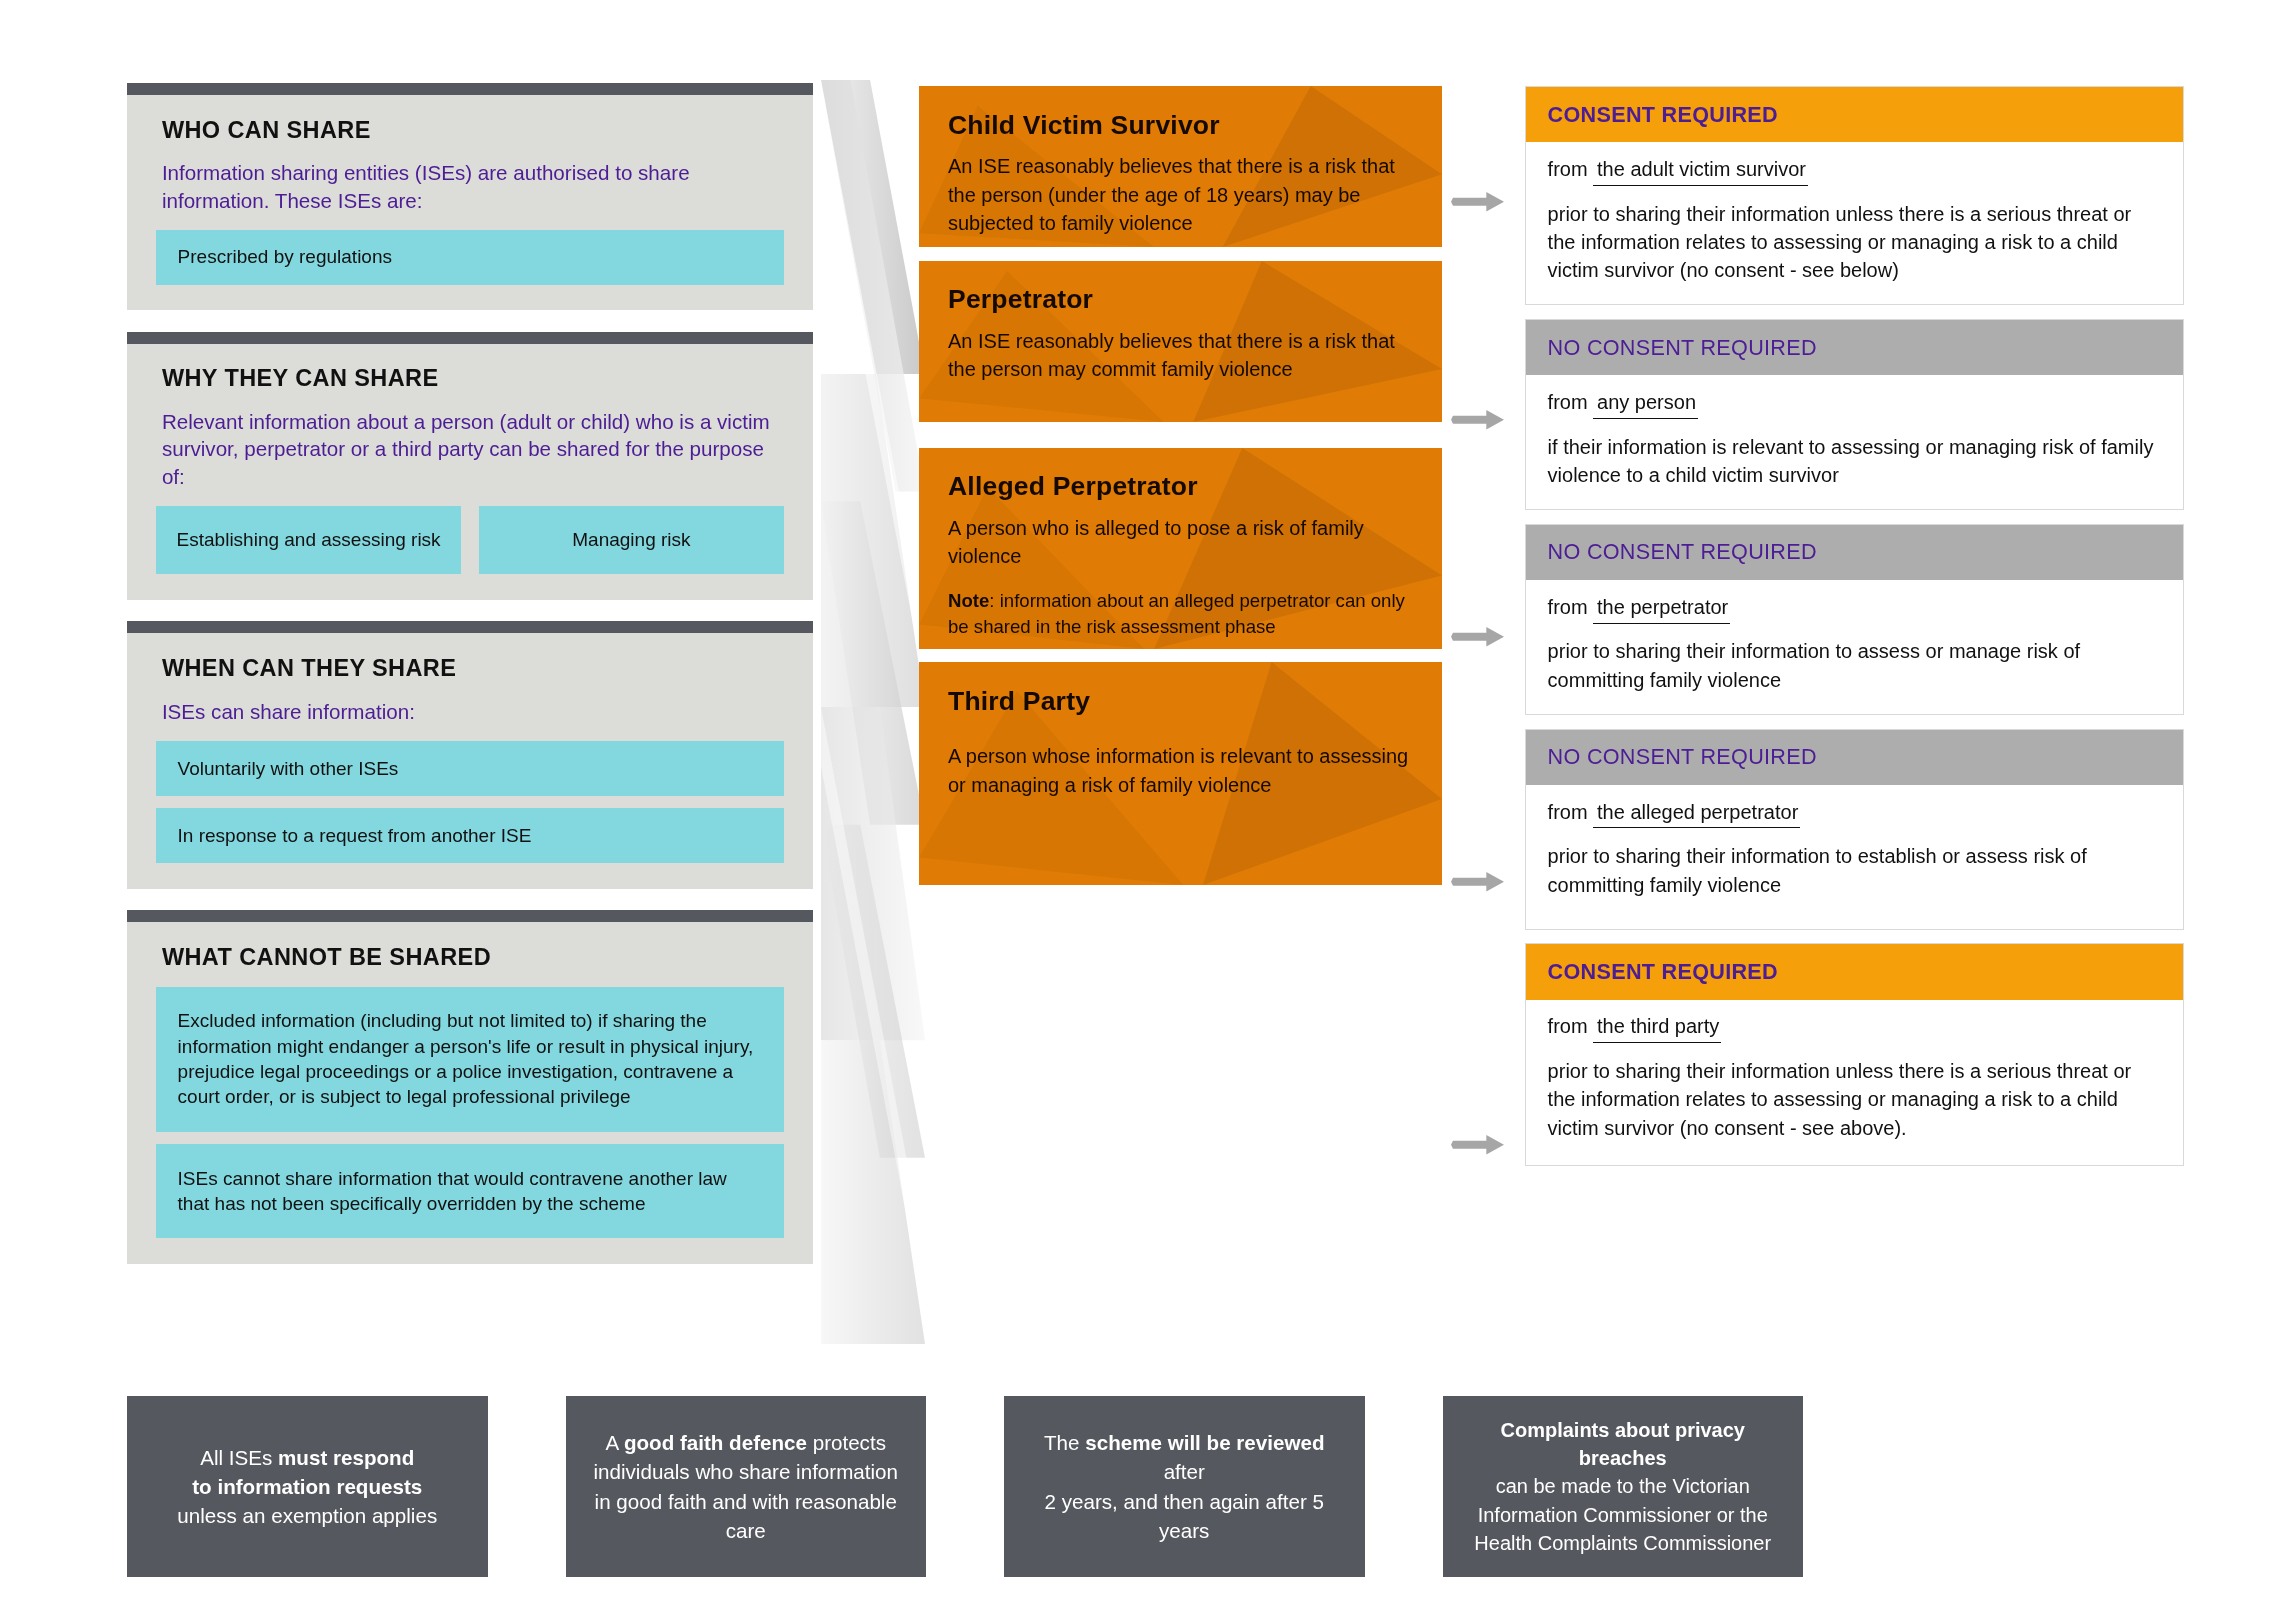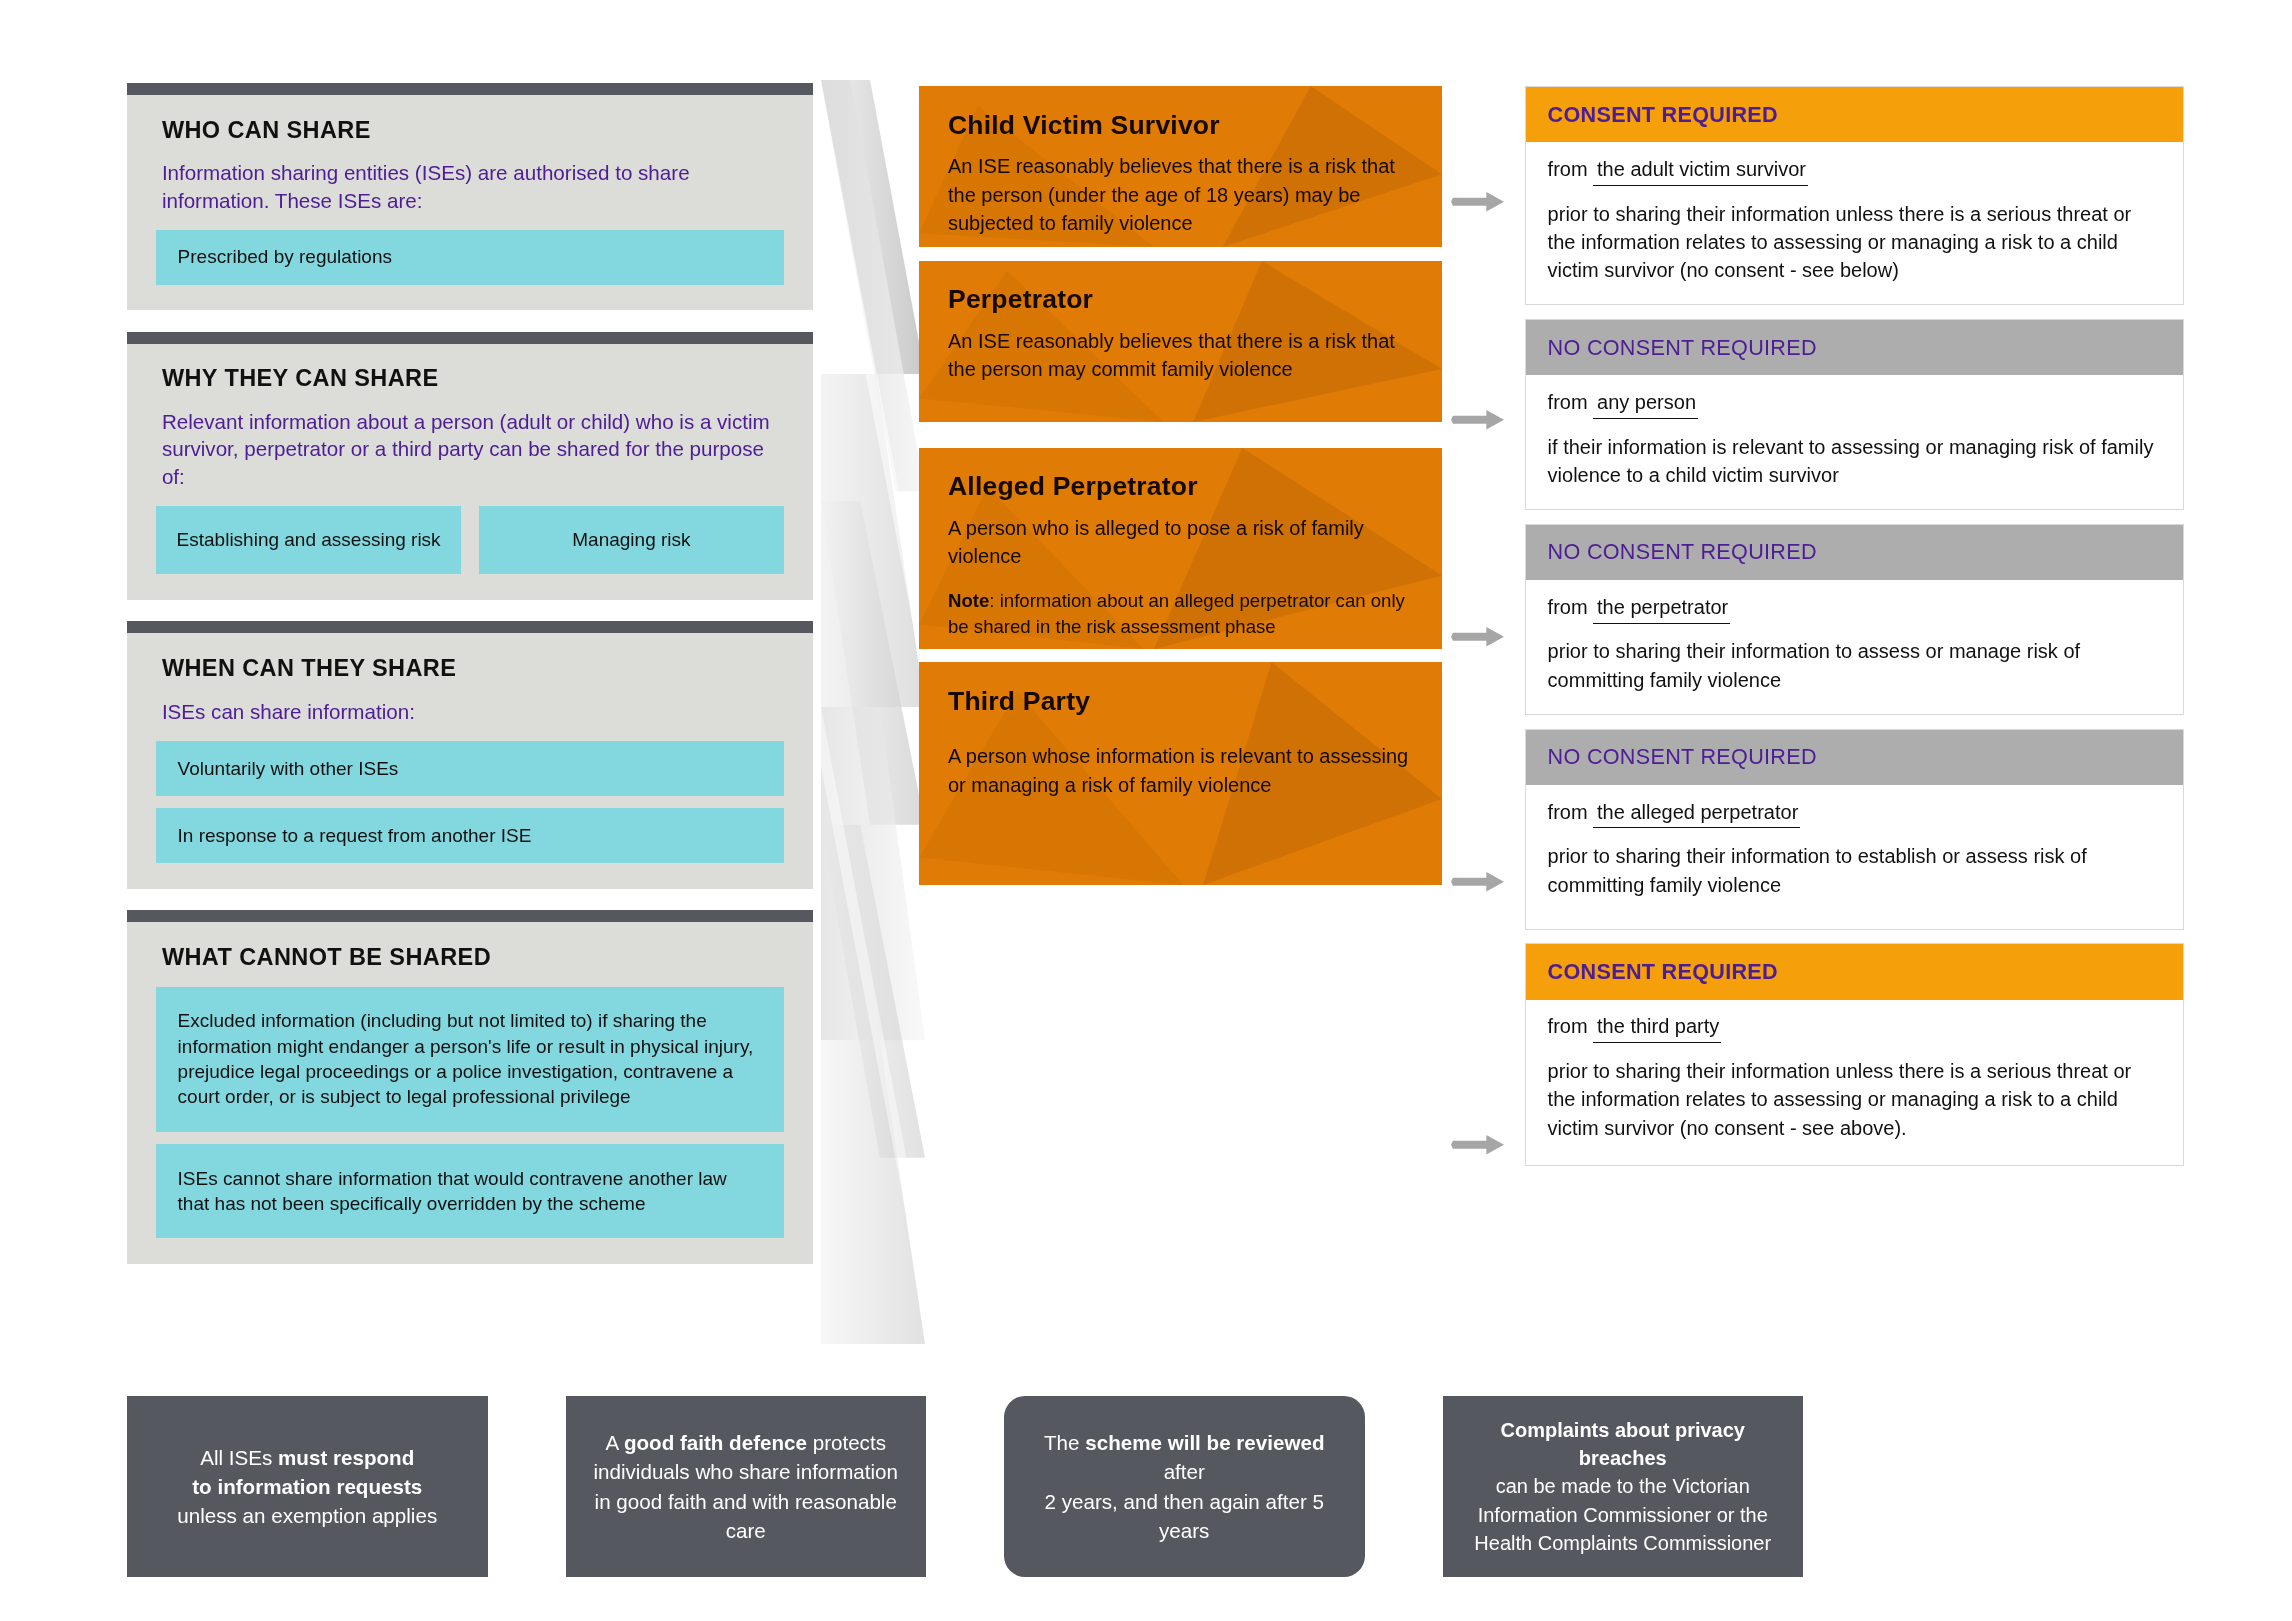--- a/index.html
+++ b/index.html
@@ -165,21 +165,21 @@
     justify-content: center;
     text-align: center;
     padding: 19.6px 23.5px;
     font-size: 20.6px;
     line-height: 1.42;
     min-height: 163px;
   }
   .fbox b { font-weight: bold; }
   .fbox-1 { width: 474px; }
   .fbox-2 { width: 474px; }
-  .fbox-3 { width: 474px; border-radius: 21px; }
+  .fbox-3 { width: 474px; }
   .fbox-4 { width: 474px; font-size: 20px; }
 </style>
 </head>
 <body>
 
 <div id="page">
 
   <div class="left-col">
 
     <div class="panel">

